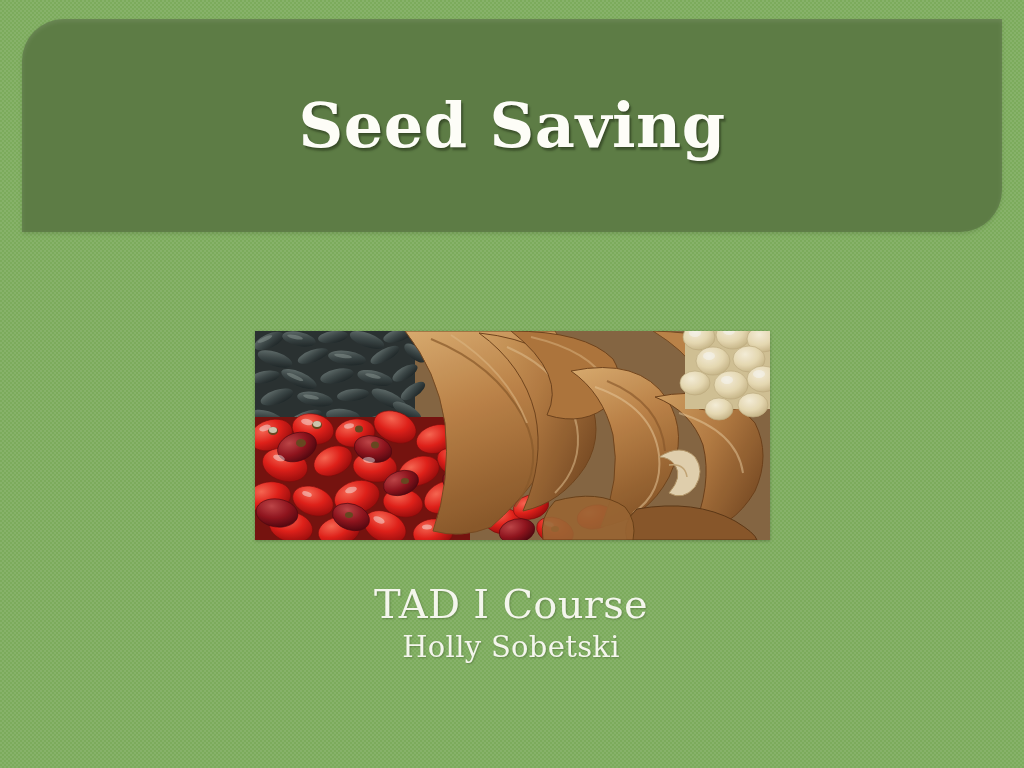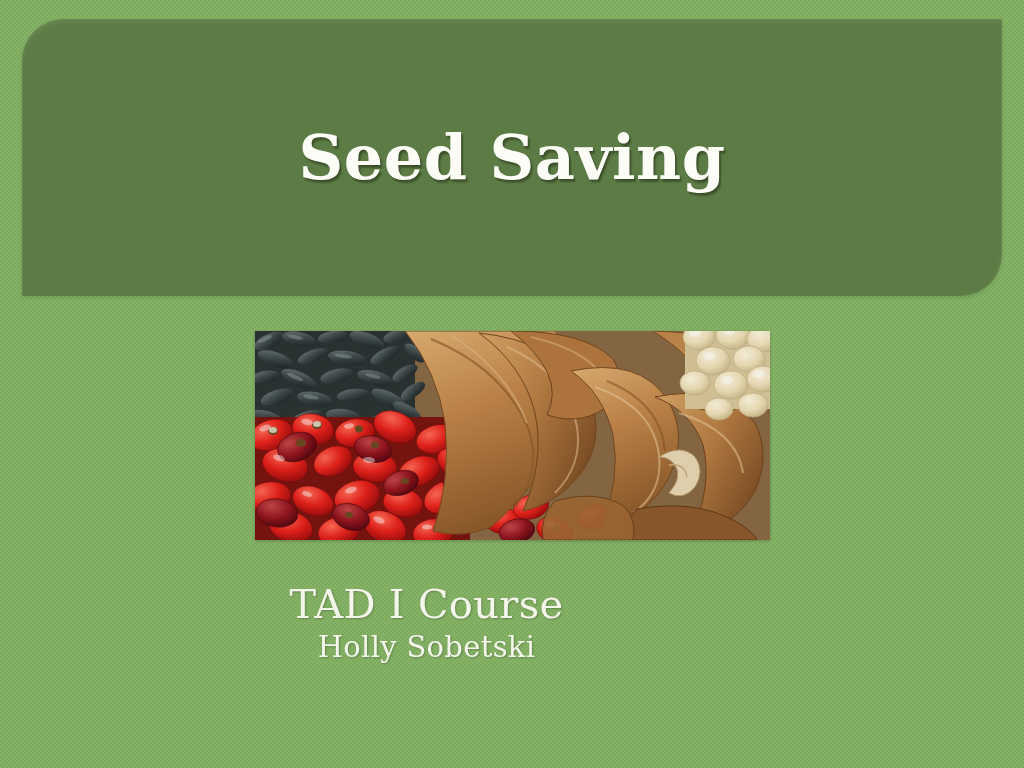--- a/index.html
+++ b/index.html
@@ -27,21 +27,21 @@
     background-position: 0 0, 2px 2px;
     overflow: hidden;
   }
 
   
   .title-panel {
     position: absolute;
     left: 22px;
     top: 19px;
     width: 980px;
-    height: 277px;
+    height: 213px;
     background: #5d7c45;
     border-top-left-radius: 42px;
     border-bottom-right-radius: 42px;
     border-top-right-radius: 0;
     border-bottom-left-radius: 0;
     box-shadow: inset 0 2px 5px rgba(255,255,255,0.10),
                 0 2px 4px rgba(0,0,0,0.12);
     display: flex;
     flex-direction: column;
     align-items: center;
@@ -80,21 +80,21 @@
     display: block;
     width: 515px;
     height: 209px;
   }
 
   
   .subtitle-block {
     position: absolute;
     left: 0;
     top: 583px;
-    width: 853px;
+    width: 1022px;
     text-align: center;
   }
   .subtitle-main {
     color: #f4f6ec;
     font-family: "DejaVu Serif", "Liberation Serif", serif;
     font-size: 40px;
     line-height: 1.08;
     letter-spacing: 0.3px;
     text-shadow: 1px 1px 2px rgba(45,62,32,0.35);
   }

